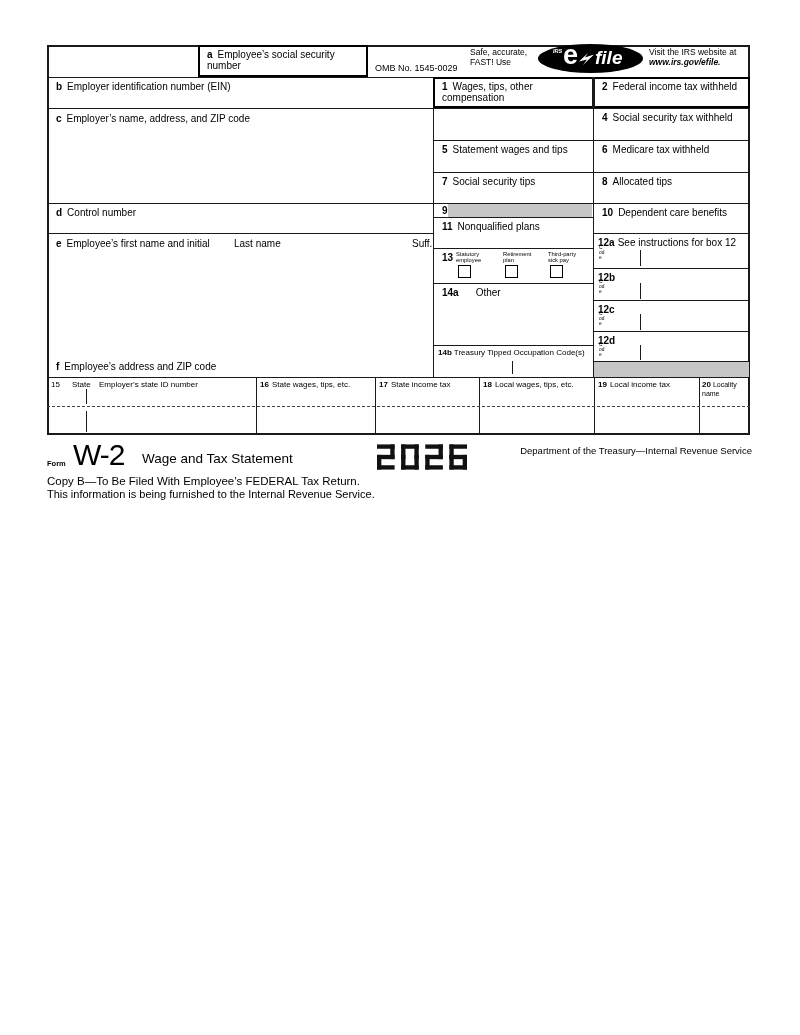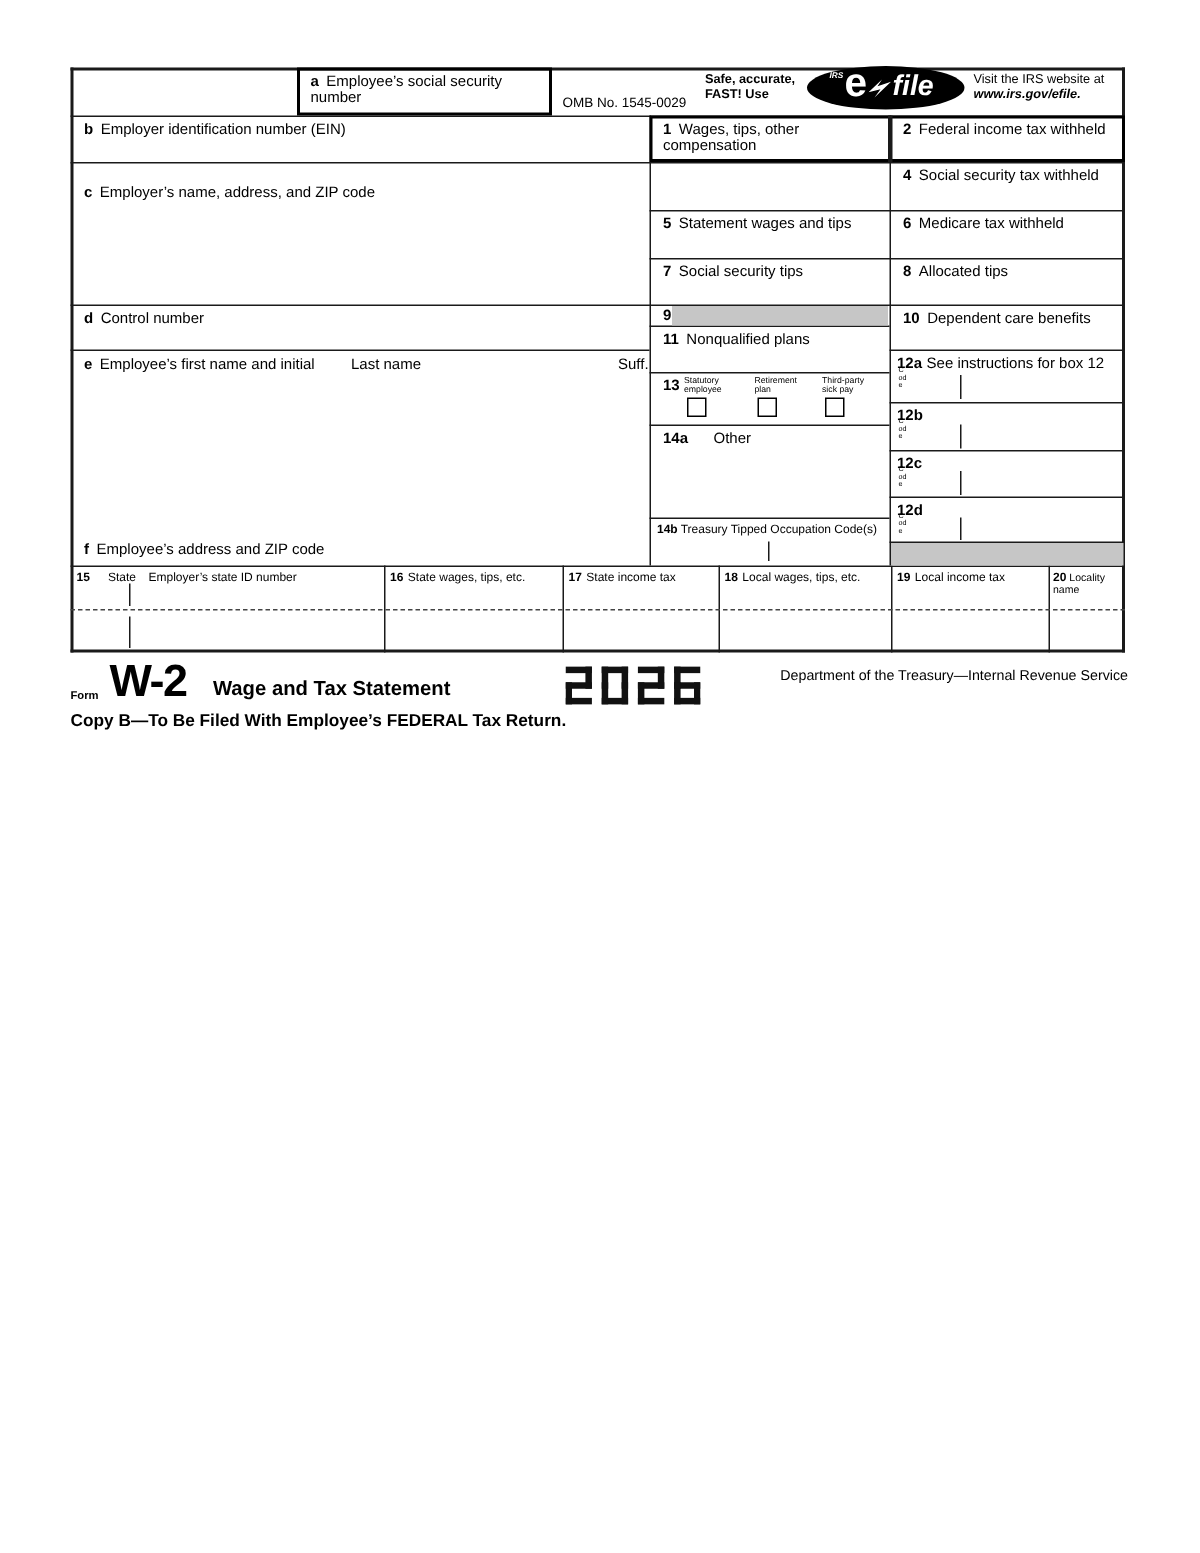--- a/index.html
+++ b/index.html
@@ -15,21 +15,21 @@
   .cbl{position:absolute;font-size:5.8px;line-height:6px;}
   .cb{position:absolute;width:11px;height:11px;border:1px solid #000;background:#fff;}
   .dash{position:absolute;border-top:1px dashed #444;height:0;}
   .smallcap{font-size:8px;}
   #efile{position:absolute;left:538px;top:44px;width:105px;height:29px;background:#000;border-radius:50%;}
   #efile .irs{position:absolute;left:15px;top:4px;color:#fff;font-size:5.5px;font-weight:bold;font-style:italic;}
   #efile .e{position:absolute;left:25px;top:-4px;color:#fff;font-size:27px;font-weight:bold;}
   #efile .file{position:absolute;left:57px;top:3px;color:#fff;font-size:19px;font-weight:bold;font-style:italic;}
   #efile svg{position:absolute;left:41px;top:8px;}
   .hdrsmall{position:absolute;font-size:8.5px;line-height:10px;}
-  .b{font-weight:bold;}
+  .b{font-weight:normal;}
   .bi{font-weight:bold;font-style:italic;}
   #yearwrap{position:absolute;left:377px;top:444px;}
   .footer-line{position:absolute;}
 </style>
 </head>
 <body>
 
 <div id="page">
 
   <div id="lines">
@@ -95,21 +95,21 @@
     <span class="file">file</span>
   </div>
   <div class="hdrsmall" style="left:649px;top:47px">
     <div>Visit the IRS website at</div>
     <div class="bi">www.irs.gov/efile.</div>
   </div>
 
   <div class="cell" style="left:47px;top:77px;width:378px;height:31px">
     <span class="pfx">b</span><span>Employer identification number (EIN)</span>
   </div>
-  <div class="cell" style="left:47px;top:119px;width:386px;height:95px">
+  <div class="cell" style="left:47px;top:109px;width:386px;height:95px">
     <span class="pfx">c</span><span>Employer’s name, address, and ZIP code</span>
   </div>
   <div class="cell" style="left:47px;top:203px;width:386px;height:30px">
     <span class="pfx">d</span><span>Control number</span>
   </div>
   <div class="cell" style="left:47px;top:233px;width:386px;height:123px;padding:0">
     <span class="abs" style="left:9px;top:5px"><span class="pfx">e</span><span>Employee’s first name and initial</span></span>
     <span class="abs" style="left:187px;top:5px">Last name</span>
     <span class="abs" style="left:365px;top:5px">Suff.</span>
   </div>
@@ -236,14 +236,15 @@
         <rect x="72" y="0" width="17.5" height="4.3"></rect>
         <rect x="85.2" y="10.35" width="4.3" height="14.65"></rect>
         <rect x="72" y="20.7" width="17.5" height="4.3"></rect>
         <rect x="72" y="10.35" width="4.3" height="14.65"></rect>
         <rect x="72" y="0" width="4.3" height="14.65"></rect>
         <rect x="72" y="10.35" width="17.5" height="4.3"></rect>
       </svg>
   </div>
   <div class="footer-line" style="right:48px;top:445px;font-size:9.5px">Department of the Treasury—Internal Revenue Service</div>
   <div class="footer-line b" style="left:47px;top:475px;font-size:11.5px">Copy B—To Be Filed With Employee’s FEDERAL Tax Return.</div>
+  <div class="footer-line" style="left:47px;top:488px;font-size:11px">This information is being furnished to the Internal Revenue Service.</div>
 
 </div>
 
 </body></html>

